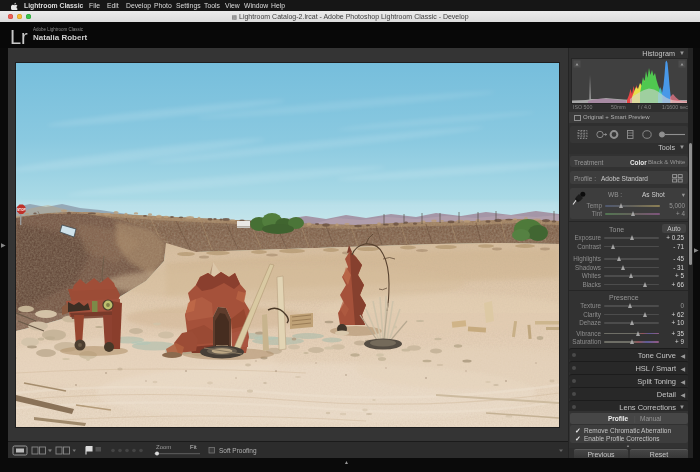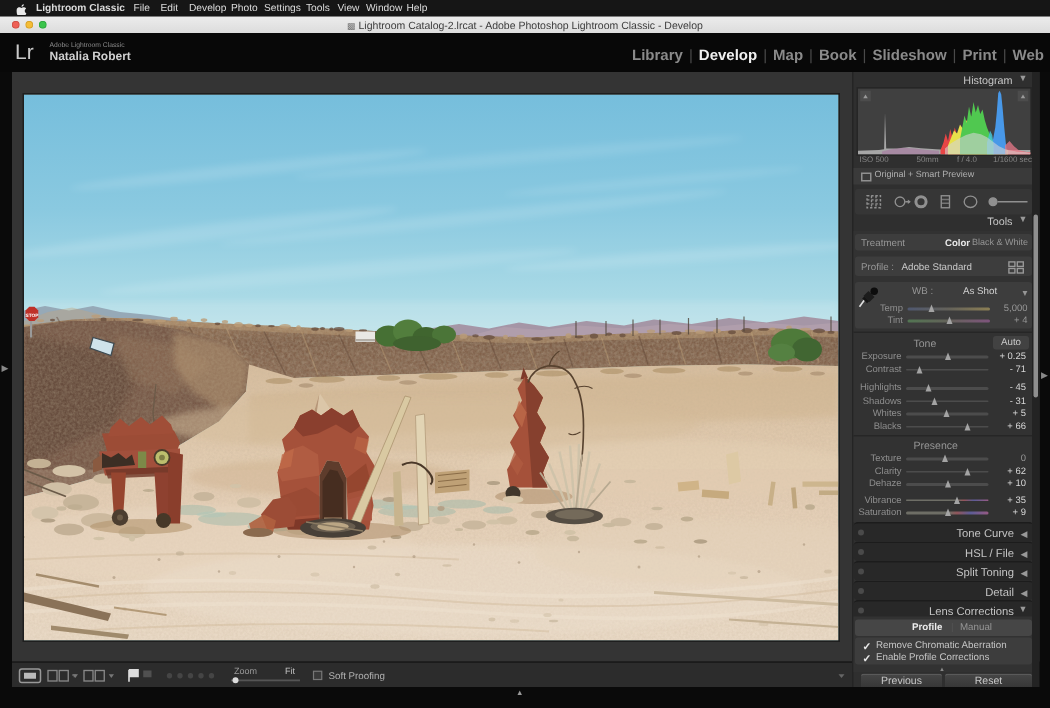--- a/index.html
+++ b/index.html
@@ -8,21 +8,21 @@
   .abs{position:absolute;}
   
   #menubar{left:0;top:0;width:700px;height:11px;background:#161616;color:#dcdcdc;font-size:6.8px;}
   #menubar span{position:absolute;top:1.5px;white-space:nowrap;}
   
   #titlebar{left:0;top:11px;width:700px;height:11px;background:linear-gradient(#ececec,#dcdcdc);border-bottom:1px solid #aaa;}
   .tl{position:absolute;top:2.8px;width:5px;height:5px;border-radius:50%;}
   #titletext{position:absolute;top:1.5px;left:0;width:700px;text-align:center;font-size:7px;color:#3c3c3c;}
   
   #toppanel{left:0;top:22px;width:700px;height:26px;background:#080808;}
-  #lrlogo{position:absolute;left:10px;top:3.5px;color:#c9c9c9;font-size:14px;font-weight:400;}
+  #lrlogo{position:absolute;left:10px;top:3.5px;color:#c9c9c9;font-size:20px;font-weight:400;}
   #idsmall{position:absolute;left:33px;top:5px;color:#8a8a8a;font-size:4.5px;}
   #idname{position:absolute;left:33px;top:10.5px;color:#d0d0d0;font-size:8px;font-weight:bold;}
   #modules{position:absolute;right:4px;top:10px;font-size:10px;font-weight:bold;color:#8a8a8a;white-space:nowrap;}
   #modules .sep{color:#4a4a4a;font-weight:normal;padding:0 4px;}
   #modules .act{color:#f0f0f0;}
   
   #main{left:0;top:48px;width:700px;height:410px;background:#0a0a0a;}
   #canvasbg{position:absolute;left:8px;top:0;width:685px;height:393px;background:#343434;}
   #photo{position:absolute;left:16px;top:15px;width:543px;height:364px;background:#9cc;outline:1px solid #1e1e1e;}
   #leftarrow{position:absolute;left:1px;top:193px;color:#888;font-size:6px;}
@@ -82,21 +82,20 @@
 <div id="titlebar" class="abs">
   <div class="tl" style="left:7.5px;background:#ee6056;box-shadow:inset 0 0 0 0.5px #c84b42;"></div>
   <div class="tl" style="left:16.5px;background:#f5bd36;box-shadow:inset 0 0 0 0.5px #cf9a28;"></div>
   <div class="tl" style="left:25.5px;background:#3ac44b;box-shadow:inset 0 0 0 0.5px #2da03b;"></div>
   <div id="titletext"><span style="color:#777;font-size:6px">▩</span> Lightroom Catalog-2.lrcat - Adobe Photoshop Lightroom Classic - Develop</div>
 </div>
 <div id="toppanel" class="abs">
   <div id="lrlogo">Lr</div>
   <div id="idsmall">Adobe Lightroom Classic</div>
   <div id="idname">Natalia Robert</div>
-  <div id="modules">Library<span class="sep">|</span><span class="act">Develop</span><span class="sep">|</span>Map<span class="sep">|</span>Book<span class="sep">|</span>Slideshow<span class="sep">|</span>Print<span class="sep">|</span>Web</div>
 </div>
 <div id="main" class="abs">
   <div id="canvasbg"></div>
   <div id="photo">
 <svg width="543" height="364" viewBox="0 0 543 364">
 <defs>
   <linearGradient id="sky" x1="0" y1="0" x2="0" y2="1">
     <stop offset="0" stop-color="#76bedc"></stop>
     <stop offset="0.45" stop-color="#8ac9e0"></stop>
     <stop offset="0.8" stop-color="#aadae6"></stop>
@@ -763,21 +762,21 @@
           <span class="sval">+ 9</span>
         </div>
     </div>
     <div class="chdr" style="top:300px;">
         <span class="cdot"></span>
         <span class="ct">Tone Curve</span>
         <span class="carr">◀</span>
       </div>
     <div class="chdr" style="top:313px;">
         <span class="cdot"></span>
-        <span class="ct">HSL / File</span>
+        <span class="ct">HSL / Smart</span>
         <span class="carr">◀</span>
       </div>
     <div class="chdr" style="top:339px;">
         <span class="cdot"></span>
         <span class="ct">Detail</span>
         <span class="carr">◀</span>
       </div>
     <div class="chdr" style="top:326px;">
         <span class="cdot"></span>
         <span class="ct">Split Toning</span>

